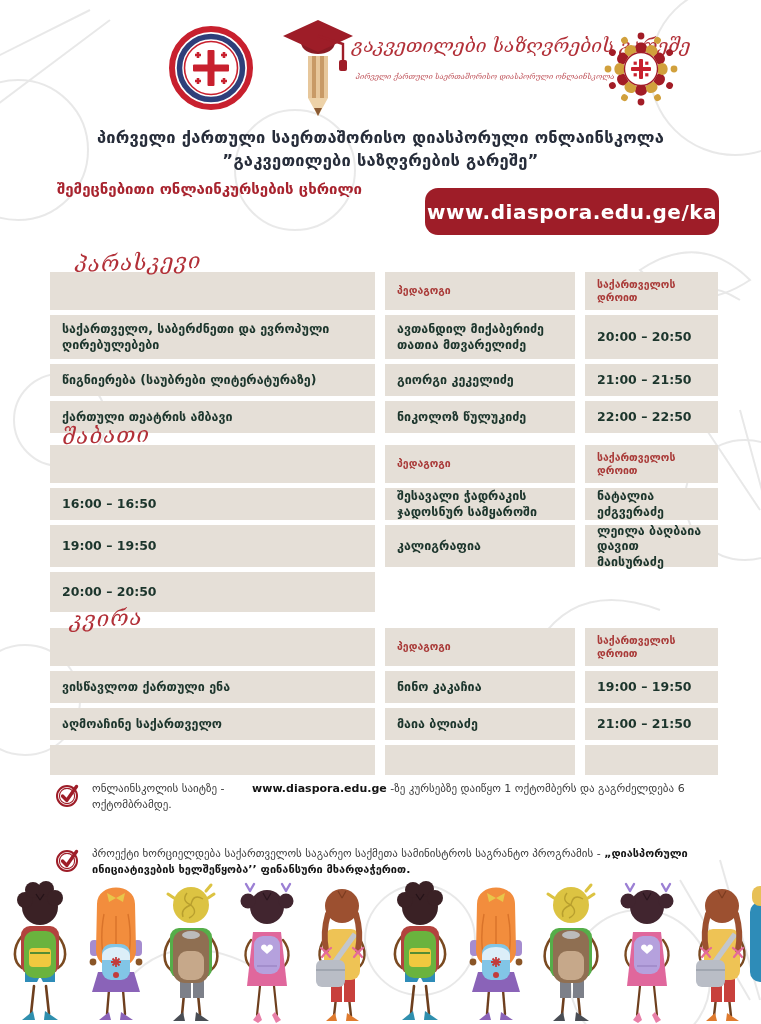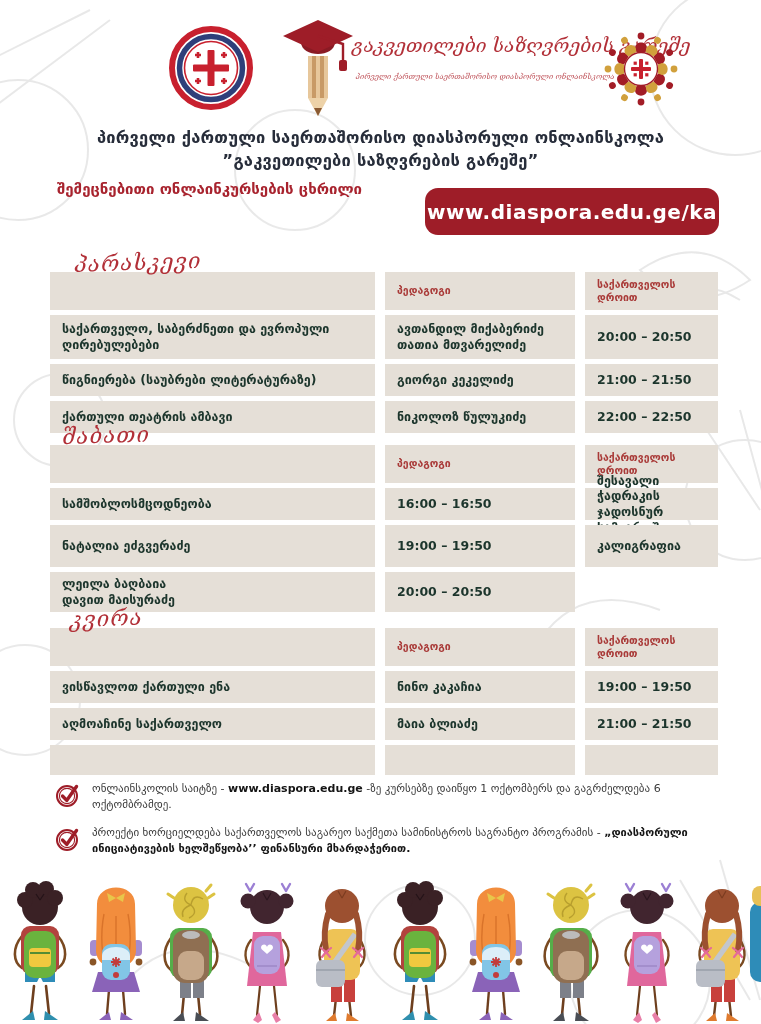--- a/index.html
+++ b/index.html
@@ -48,25 +48,25 @@
   .cell.teacher{white-space:pre-line;}
   .day-label{position:absolute;top:-22px;font-family:"DejaVu Serif", serif;font-style:italic;
     font-size:22px;color:var(--script-red);transform:rotate(-2deg);letter-spacing:1px;}
   .t1 .day-label{left:24px;}
   .t2 .day-label{left:12px;}
   .t3 .day-label{left:20px;}
 
   
   .note{position:absolute;left:55px;width:668px;display:flex;gap:10px;align-items:flex-start;}
   .note-1{top:781px;}
-  .note-2{top:825px;}
+  .note-2{top:846px;}
   .note svg{flex:0 0 auto;margin-top:1px;}
   .note .txt{font-size:11px;line-height:1.45;color:var(--note-text);}
   .note .txt b{color:#151515;}
-  .note .txt .link{cursor:pointer;}
+  .note .txt .link{cursor:pointer;margin-left:24px;}
 
   .children{position:absolute;left:0;bottom:0;width:761px;height:150px;}
 </style>
 </head>
 <body>
 
 <div class="page">
 
   <svg class="bg-doodles" width="761" height="1024" viewBox="0 0 761 1024">
     <g fill="none" stroke="#e3e3e3" stroke-width="2" opacity="0.8">
@@ -191,21 +191,20 @@
     <div class="cell teacher">ნიკოლოზ წულუკიძე</div>
     <div class="cell time">22:00 – 22:50</div>
   </div>
 
   <div class="tbl t2">
     <div class="day-label">შაბათი</div>
     <div class="cell hdr"></div>
     <div class="cell hdr">პედაგოგი</div>
     <div class="cell hdr">საქართველოს დროით</div>
 
-    <div class="cell subject">სამშობლოსმცოდნეობა</div>
     <div class="cell time">16:00 – 16:50</div>
 
     <div class="cell subject">შესავალი ჭადრაკის ჯადოსნურ სამყაროში</div>
     <div class="cell teacher">ნატალია ეძგვერაძე</div>
     <div class="cell time">19:00 – 19:50</div>
 
     <div class="cell subject">კალიგრაფია</div>
     <div class="cell teacher">ლეილა ბაღბაია
 დავით მაისურაძე</div>
     <div class="cell time">20:00 – 20:50</div>

